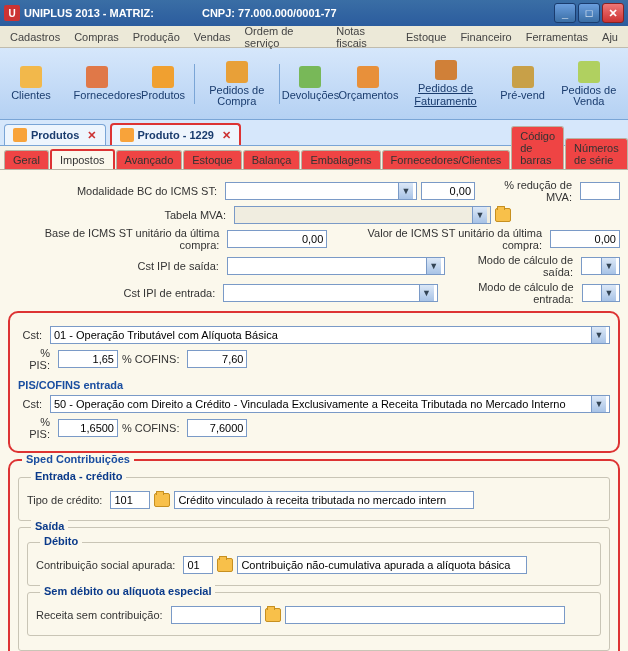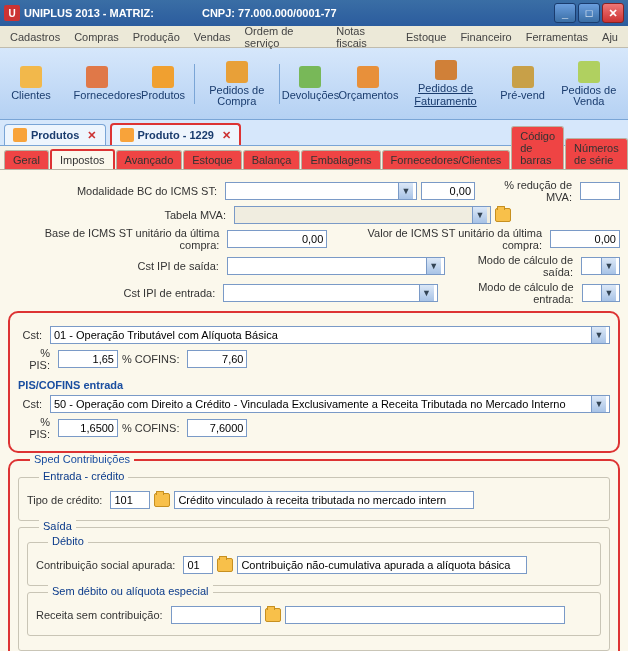--- a/index.html
+++ b/index.html
@@ -36,21 +36,21 @@
   .lbl { text-align:right; color:#333; padding-right:4px;}
   input[type=text], .combo, select {
     border:1px solid #7a9ac7; background:#fff; height:18px; padding:1px 3px; font-size:11px;
   }
   .combo{display:flex;align-items:center;justify-content:space-between;}
   .combo .arrow,.dropbtn{width:15px;height:16px;background:linear-gradient(#dce8f7,#a8c3e6);border-left:1px solid #7a9ac7;display:flex;align-items:center;justify-content:center;color:#345;font-size:9px;}
   .num{text-align:right;}
 
   .groupbox { border:1px solid #c9c5b6; border-radius:3px; margin:6px 0; padding:10px 8px 8px; position:relative;}
   .groupbox.red { border:2px solid #d33; border-radius:10px;}
-  .gtitle { position:absolute; top:-8px; left:20px; background:#fbf8ec; padding:0 4px; font-weight:normal; color:#1a4ea0;}
+  .gtitle { position:absolute; top:-8px; left:12px; background:#fbf8ec; padding:0 4px; font-weight:bold; color:#1a4ea0;}
   .gtitle.dark{color:#0a3a8a;}
 
   .folder-ico{width:16px;height:14px;display:inline-block;background:#f8c04a;border:1px solid #c79020;border-radius:2px;position:relative;}
   .folder-ico:before{content:"";position:absolute;top:-3px;left:1px;width:6px;height:3px;background:#f8c04a;border:1px solid #c79020;border-bottom:none;border-radius:1px 1px 0 0;}
 
 </style>
 </head>
 <body>
 
 <div class="titlebar">

